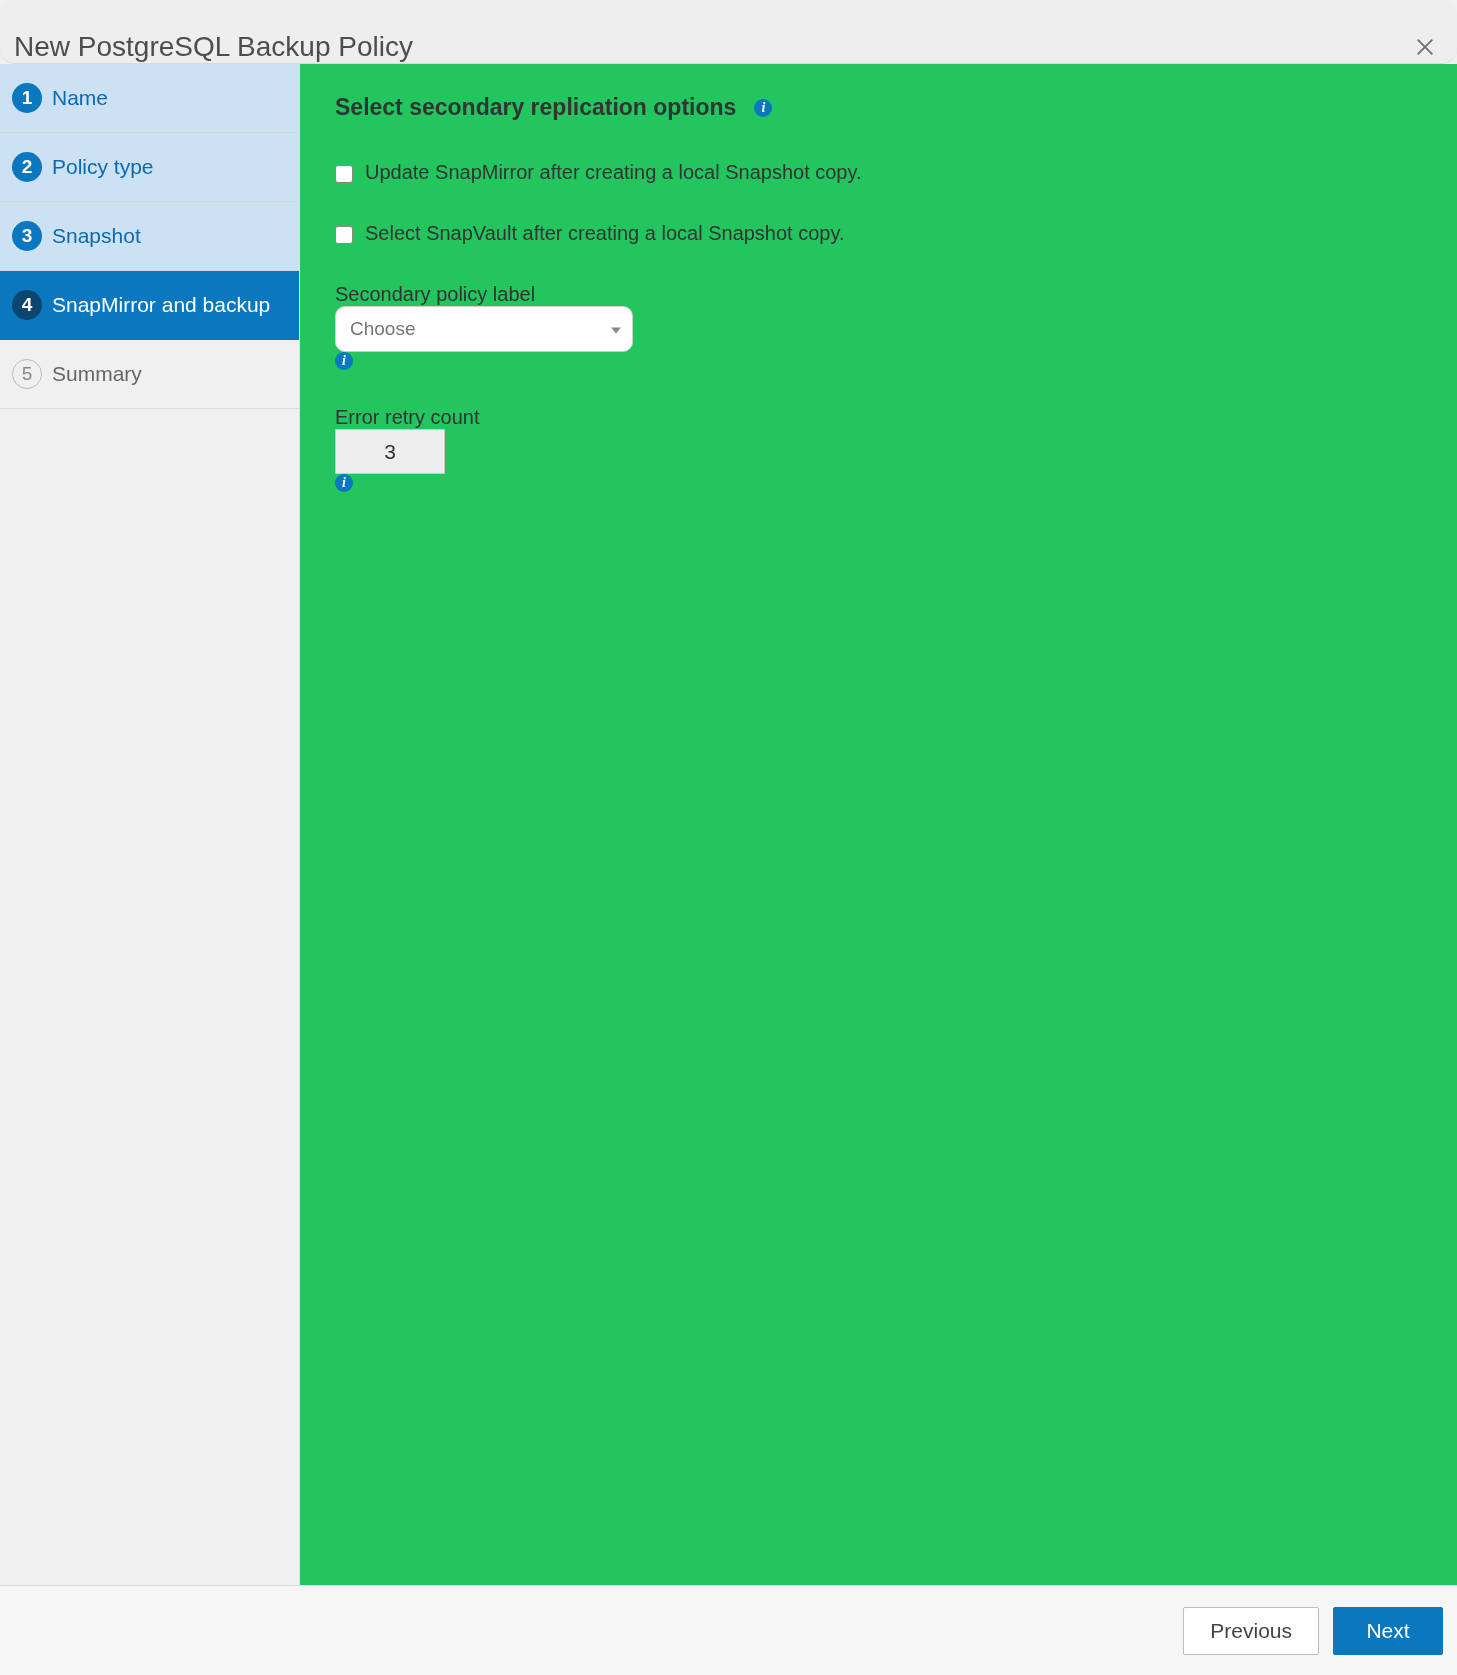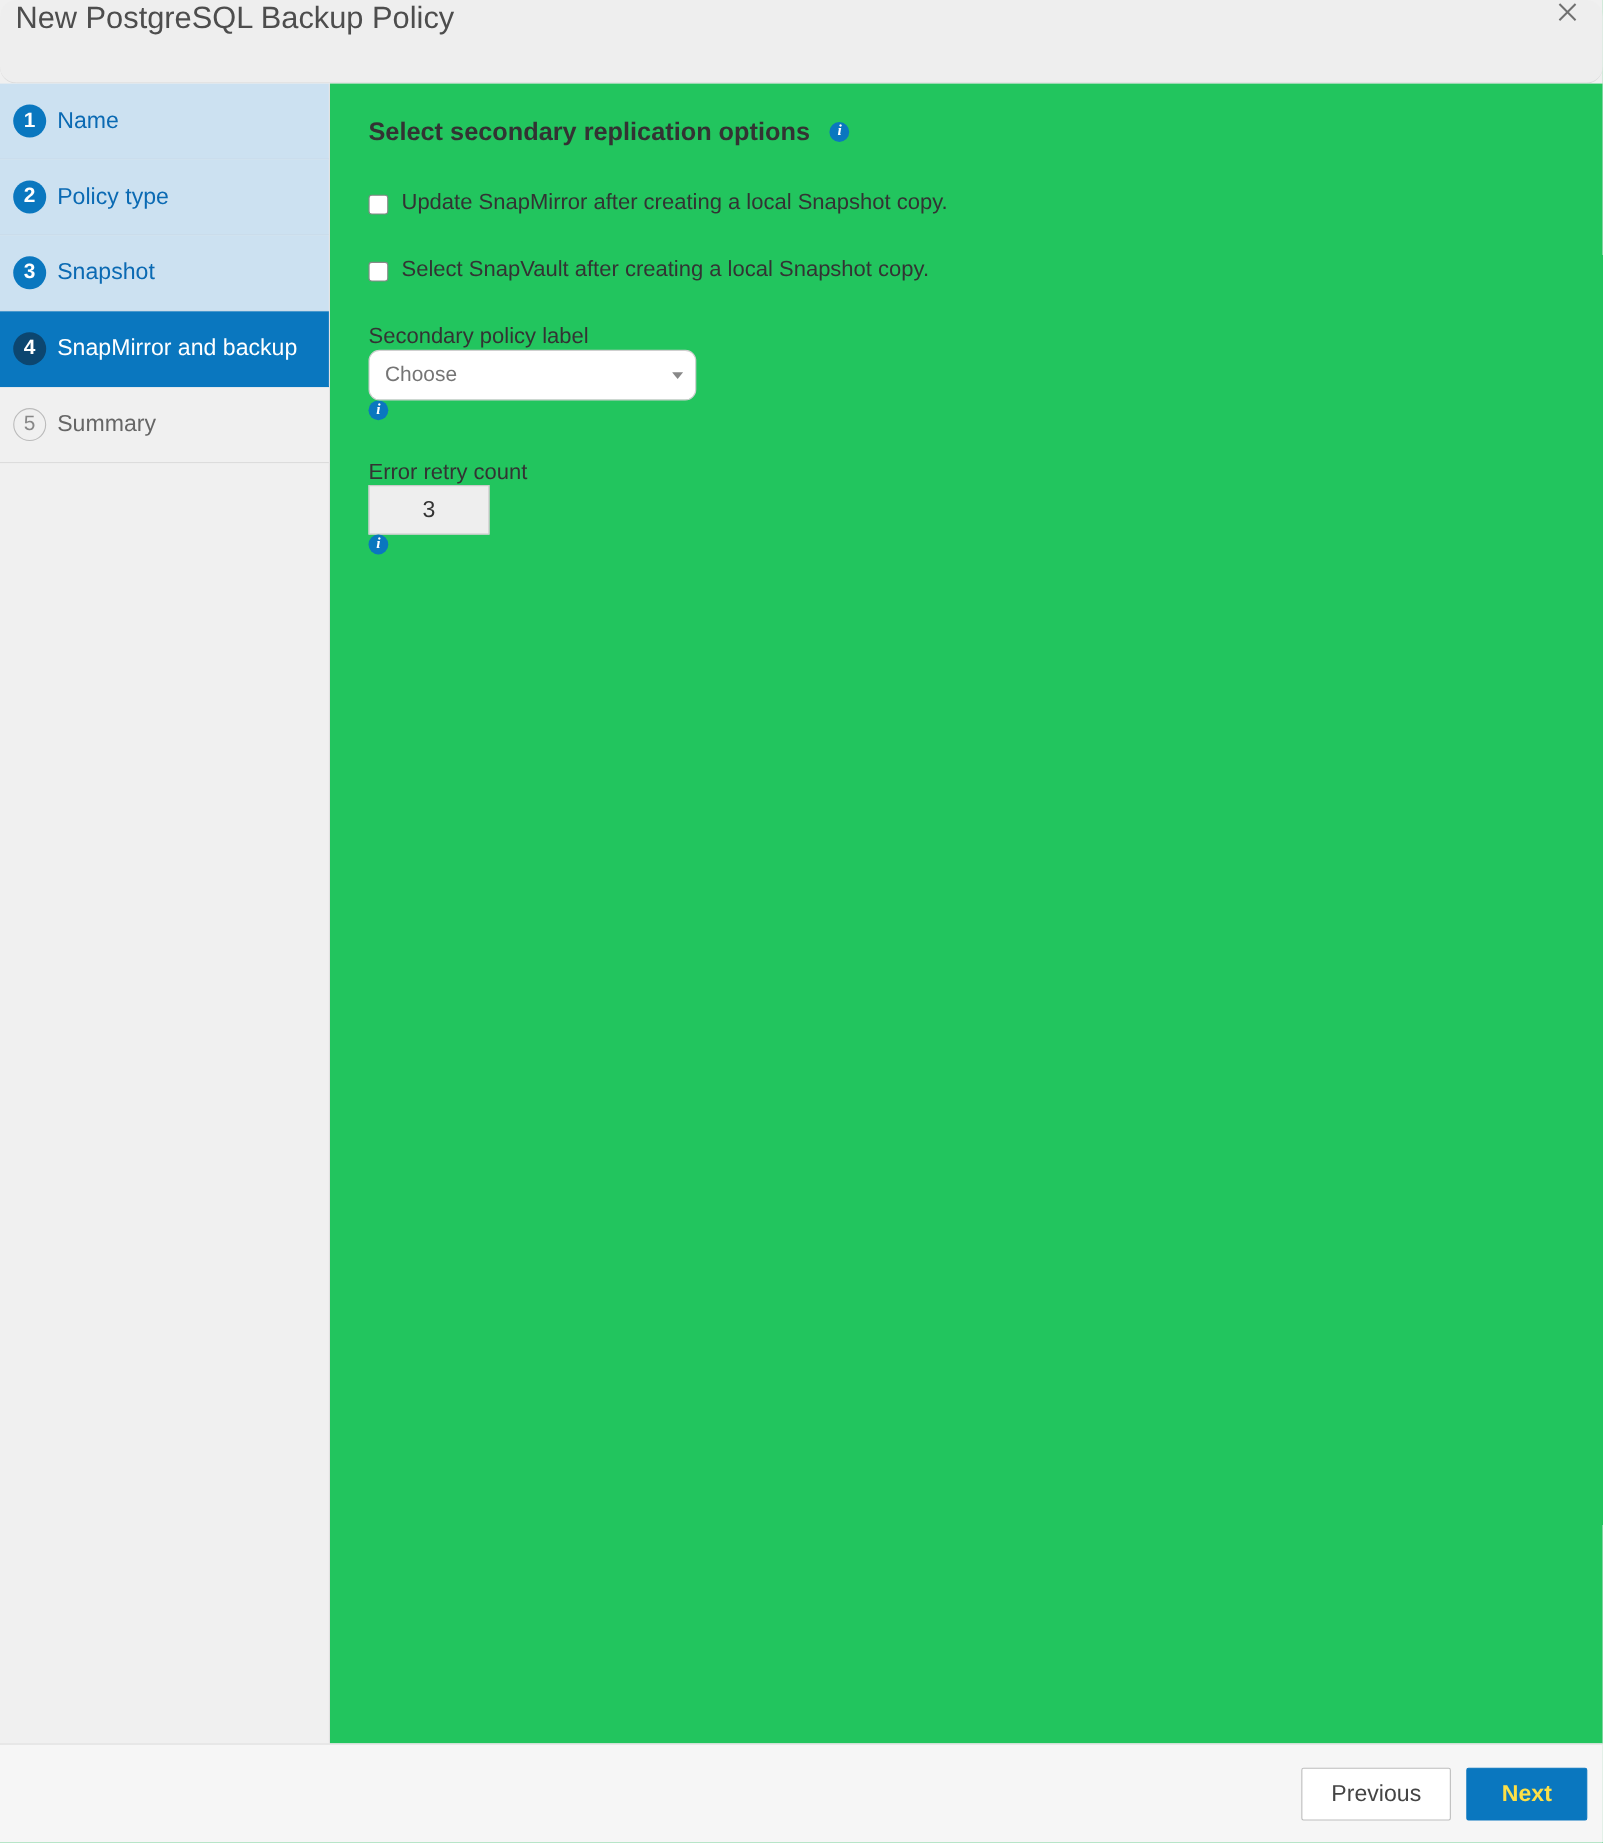--- a/index.html
+++ b/index.html
@@ -14,25 +14,25 @@
   }
   .dialog {
     width: 100%;
     height: 100%;
     display: flex;
     flex-direction: column;
     background: #f0f0f0;
   }
   
   .header {
-    height: 76px;
+    height: 64px;
     background: #eeeeee;
     border-bottom: 1px solid #d9d9d9;
     display: flex;
-    align-items: flex-start;
+    align-items: flex-end;
     padding: 0 18px 0 14px;
     border-radius: 15px;
   }
   .header-title {
     font-size: 28px;
     color: #4d4d4d;
     font-weight: 400;
     flex: 1;
   }
   .close-btn {
@@ -225,23 +225,23 @@
     align-items: center;
     justify-content: center;
   }
   .btn-secondary {
     background: #ffffff;
     color: #444;
     border: 1px solid #bdbdbd;
   }
   .btn-primary {
     background: #0a77bf;
-    color: #fde047;
+    color: #ffffff;
     border: 1px solid #0a77bf;
-    font-weight: 700;
+    font-weight: 400;
   }
 </style>
 </head>
 <body>
 
 <div class="dialog">
 
   <div class="header">
     <div class="header-title">New PostgreSQL Backup Policy</div>
     <div class="close-btn">

